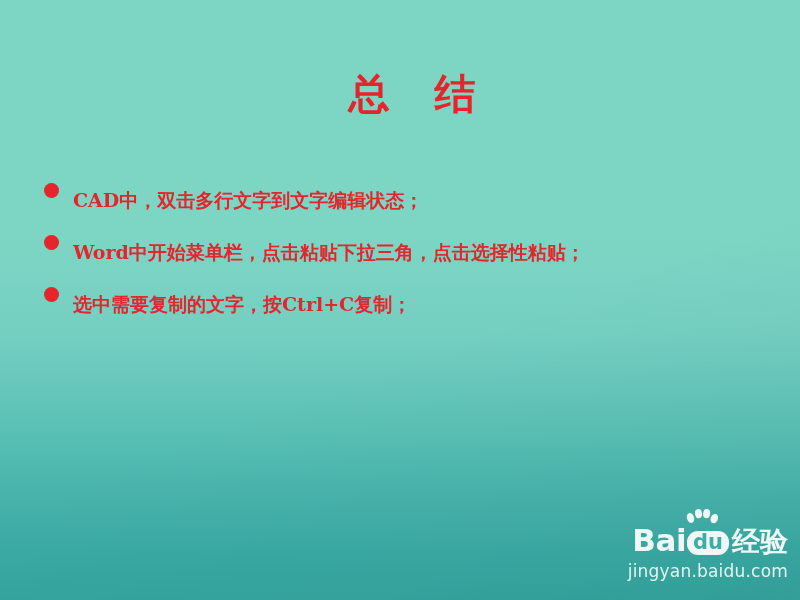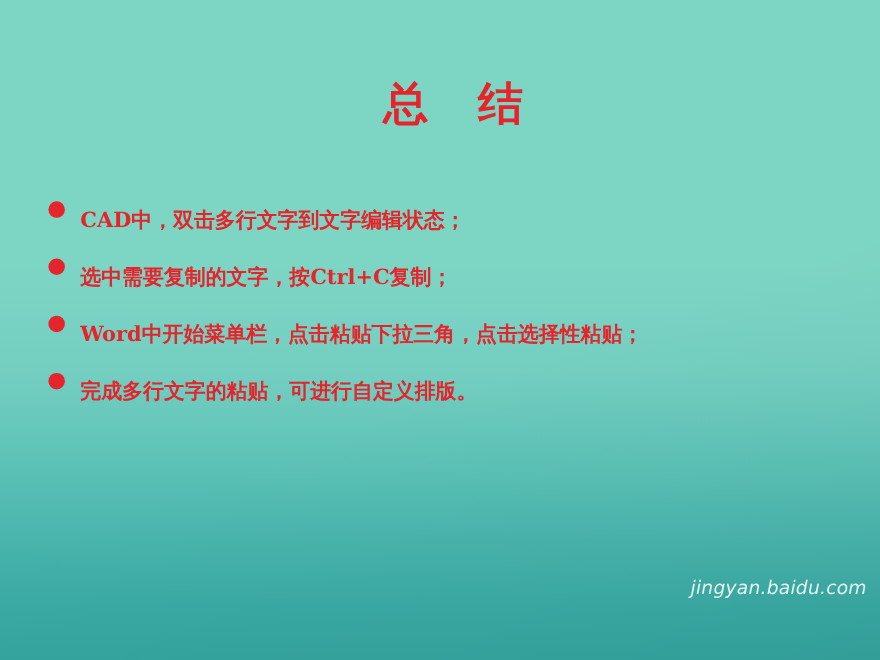--- a/index.html
+++ b/index.html
@@ -136,55 +136,67 @@
   }
   .wm-url {
     text-align: right;
     color: #F2FBF9;
     font-family: "DejaVu Sans", "Liberation Sans", sans-serif;
     font-weight: normal;
     font-size: 17px;
     line-height: 22px;
     padding-top: 4px;
     letter-spacing: 0.2px;
-    font-style: italic;
   }
 </style>
 </head>
 <body>
 
 <div id="slide">
 
   <div class="title-block">
     <span class="slide-title">总　结</span>
   </div>
 
   <div class="bullet-list">
 
     <div class="bullet-row">
       <span class="bullet-marker"></span>
       <span class="bullet-text">CAD中，双击多行文字到文字编辑状态；</span>
     </div>
 
     <div class="bullet-row">
       <span class="bullet-marker"></span>
-      <span class="bullet-text">选中需要复制的文字，按Ctrl+C复制；</span>
+      <span class="bullet-text">Word中开始菜单栏，点击粘贴下拉三角，点击选择性粘贴；</span>
     </div>
 
     <div class="bullet-row">
       <span class="bullet-marker"></span>
-      <span class="bullet-text">Word中开始菜单栏，点击粘贴下拉三角，点击选择性粘贴；</span>
-    </div>
-
-
-    <div class="bullet-row">
-      <span class="bullet-marker"></span>
-      <span class="bullet-text">完成多行文字的粘贴，可进行自定义排版。</span>
-    </div>
+      <span class="bullet-text">选中需要复制的文字，按Ctrl+C复制；</span>
+    </div>
+
+
 
   </div>
 
   <div class="watermark">
+    <div class="wm-logo-row">
+
+      <svg class="wm-paw" viewBox="0 0 34 24">
+        <ellipse cx="5.5" cy="9" rx="3.6" ry="5.0" fill="#ffffff" transform="rotate(-18 5.5 9)"></ellipse>
+        <ellipse cx="13.5" cy="4.6" rx="3.5" ry="4.6" fill="#ffffff" transform="rotate(-7 13.5 4.6)"></ellipse>
+        <ellipse cx="21.6" cy="4.6" rx="3.5" ry="4.6" fill="#ffffff" transform="rotate(7 21.6 4.6)"></ellipse>
+        <ellipse cx="29.3" cy="9.6" rx="3.6" ry="4.8" fill="#ffffff" transform="rotate(20 29.3 9.6)"></ellipse>
+      </svg>
+
+      <span class="wm-bai">Bai</span>
+
+      <span class="wm-du-pill">
+        <span class="wm-du">du</span>
+      </span>
+
+      <span class="wm-jingyan">经验</span>
+    </div>
 
     <div class="wm-url">jingyan.baidu.com</div>
   </div>
 
 </div>
 
 </body></html>

